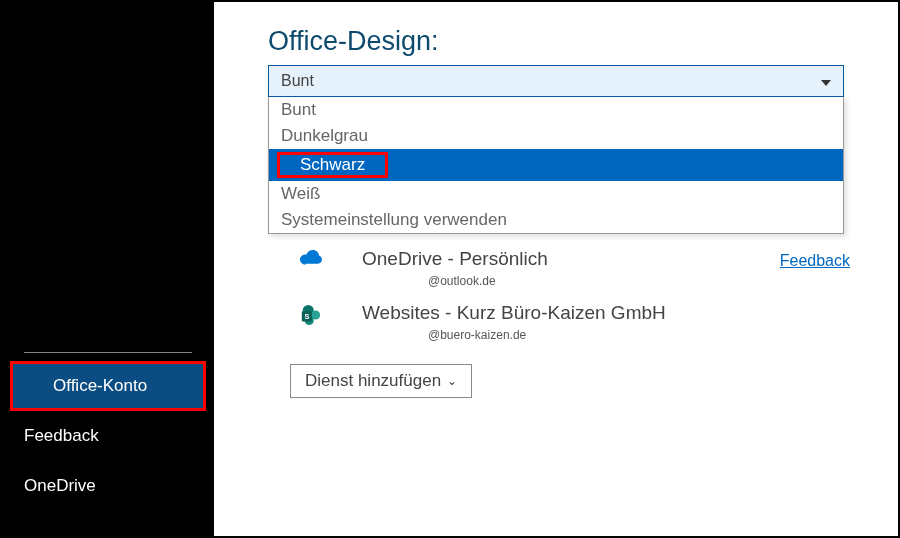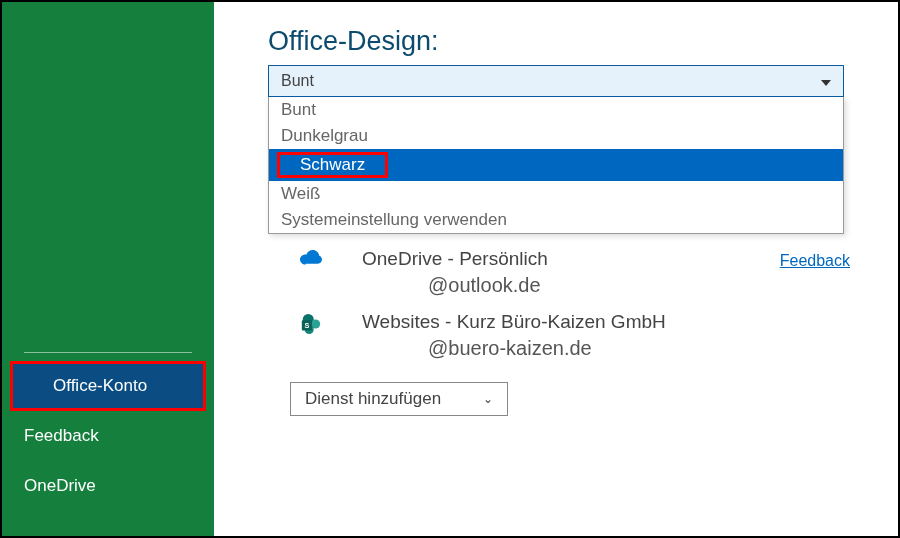--- a/index.html
+++ b/index.html
@@ -11,21 +11,21 @@
     body {
       width: 900px;
       height: 538px;
       border: 2px solid #000;
       display: flex;
       overflow: hidden;
       background: #fff;
     }
     .sidebar {
       width: 218px;
-      background: #15803d;
+      background: #000000;
       color: #fff;
       display: flex;
       flex-direction: column;
       padding-top: 350px;
     }
     .sidebar-divider {
       border-top: 1px solid rgba(255,255,255,0.5);
       margin: 0 22px 8px 22px;
     }
     .sidebar-item {
@@ -110,21 +110,21 @@
       flex-shrink: 0;
     }
     .service-info {
       flex: 1;
     }
     .service-name {
       font-size: 19px;
       color: #444;
     }
     .service-detail {
-      font-size: 20px;
+      font-size: 12px;
       color: #555;
       padding-left: 66px;
       margin-top: 4px;
     }
     .remove-link {
       color: #0067c0;
       text-decoration: underline;
       font-size: 16px;
       cursor: pointer;
       margin-right: -6px;
@@ -134,21 +134,20 @@
       margin-top: 22px;
       margin-left: 22px;
       border: 1px solid #888;
       background: #fff;
       padding: 6px 14px;
       font-size: 17px;
       color: #444;
       cursor: pointer;
       display: inline-flex;
       align-items: center;
-      gap: 36px;
     }
     .btn-caret {
       margin-left: 6px;
       font-size: 12px;
     }
     .onedrive-icon {
       fill: #0078d4;
     }
     .sharepoint-icon {
       fill: #0a7268;

